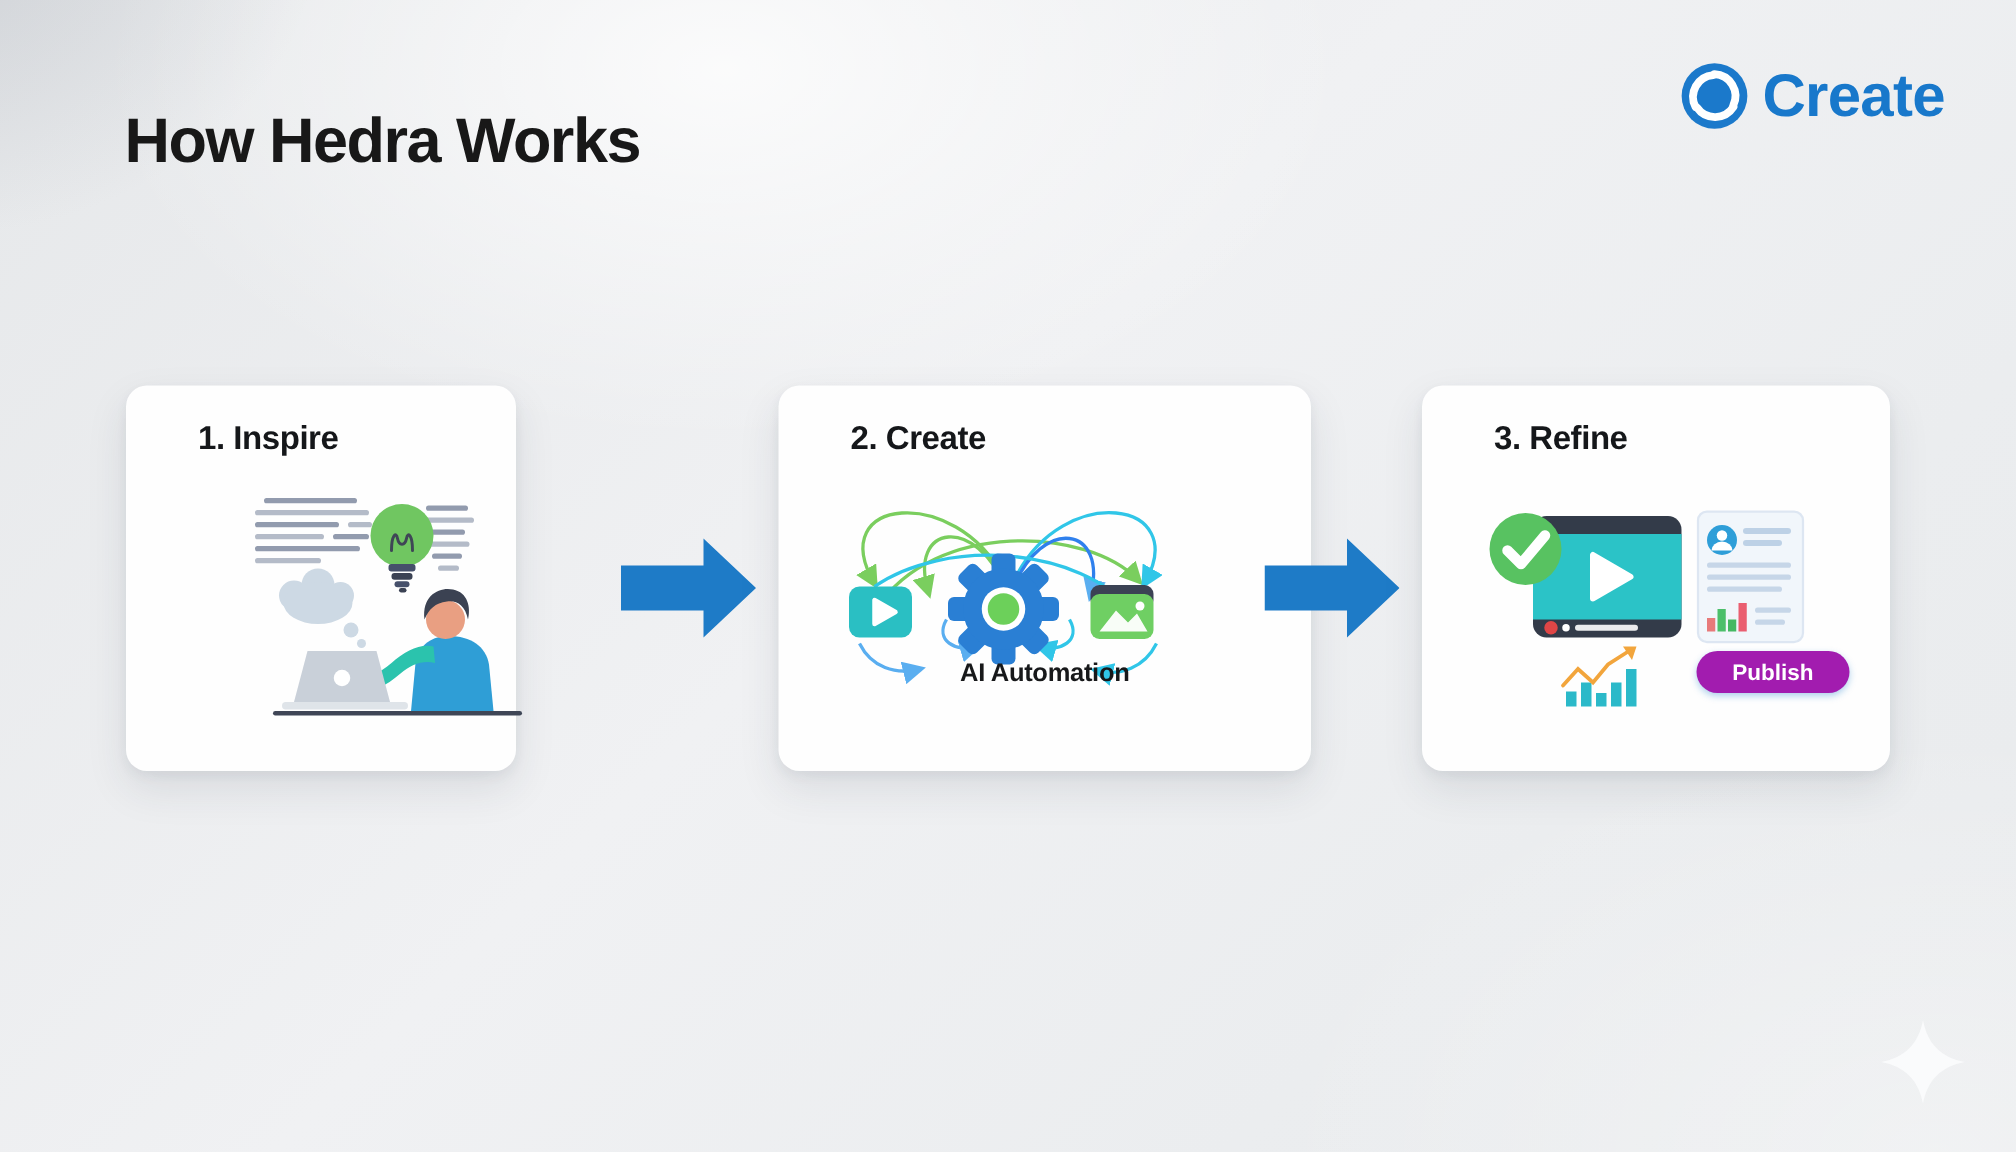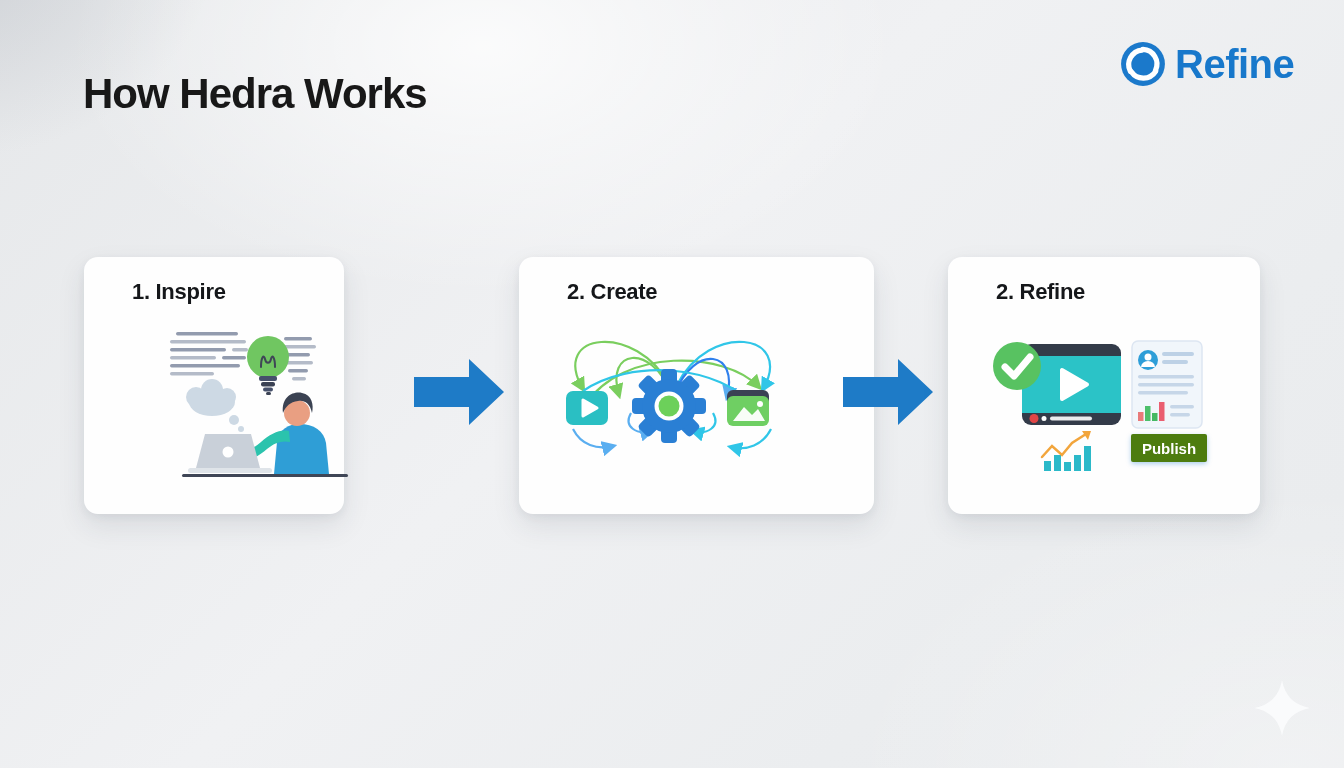--- a/index.html
+++ b/index.html
@@ -50,23 +50,23 @@
     position: absolute; left: 0; top: 60px;
   }
   .caption {
     position: absolute; left: 0; top: 182px; width: 100%;
     text-align: center;
     font-size: 17px; font-weight: 700; letter-spacing: -0.2px;
     color: #17181a;
   }
   .publish-btn {
     position: absolute; left: 183px; top: 177px;
-    width: 76px; height: 28px;
-    background: #4d7c0f;
-    border: none; border-radius: 2px;
+    width: 102px; height: 28px;
+    background: #a21caf;
+    border: none; border-radius: 14px;
     color: #ffffff; font-family: "Liberation Sans", sans-serif;
     font-size: 15px; font-weight: 700;
     display: flex; align-items: center; justify-content: center;
     box-shadow: 0 2px 5px rgba(23,121,204,0.35);
     cursor: pointer;
   }
   .flow-arrow { position: absolute; top: 357px; }
   .flow-arrow-1 { left: 414px; }
   .flow-arrow-2 { left: 843px; }
   .sparkle { position: absolute; left: 1252px; top: 678px; }
@@ -80,21 +80,21 @@
 
   <div class="brand">
     <svg width="48" height="48" viewBox="0 0 46 46">
       <circle cx="23" cy="23" r="21" fill="#1b79cb"></circle>
       <g stroke="#ffffff" stroke-width="5" fill="none" stroke-linecap="round">
         <path d="M 23,9 A 14,14 0 0 1 35,29"></path>
         <path d="M 23,9 A 14,14 0 0 1 35,29" transform="rotate(120 23 23)"></path>
         <path d="M 23,9 A 14,14 0 0 1 35,29" transform="rotate(240 23 23)"></path>
       </g>
     </svg>
-    <span class="brand-name">Refine</span>
+    <span class="brand-name">Create</span>
   </div>
 
   <section class="card card-1">
     <h2 class="card-title">1. Inspire</h2>
     <svg class="illus" width="312" height="190" viewBox="0 0 312 190">
 
       <g>
         <rect x="92" y="15" width="62" height="3.5" rx="1.7" fill="#929bae"></rect>
         <rect x="86" y="23" width="76" height="3.5" rx="1.7" fill="#b4bbc8"></rect>
         <rect x="86" y="31" width="56" height="3.5" rx="1.7" fill="#929bae"></rect>
@@ -202,28 +202,29 @@
         <circle r="10.5" fill="#6cd05a"></circle>
       </g>
 
       <g>
         <rect x="208" y="73" width="42" height="16" rx="6" fill="#3b4254"></rect>
         <rect x="208" y="79" width="42" height="30" rx="6" fill="#6fcf63"></rect>
         <circle cx="241" cy="87" r="3" fill="#ffffff"></circle>
         <polygon points="214,104 225,90 233,98 239,92 246,104" fill="#ffffff" opacity="0.95"></polygon>
       </g>
     </svg>
+    <div class="caption">AI Automation</div>
   </section>
 
   <svg class="flow-arrow flow-arrow-2" width="90" height="70" viewBox="0 0 90 70">
     <polygon points="0,20 55,20 55,2 90,35 55,68 55,50 0,50" fill="#1e7bc7"></polygon>
   </svg>
 
   <section class="card card-3">
-    <h2 class="card-title">2. Refine</h2>
+    <h2 class="card-title">3. Refine</h2>
     <svg class="illus" width="312" height="190" viewBox="0 0 312 190">
 
       <g>
         <rect x="74" y="27" width="99" height="81" rx="9" fill="#333b49"></rect>
         <rect x="74" y="39" width="99" height="57" fill="#2bc3c7"></rect>
         <path d="M 114,53 L 114,82 L 139,67.5 Z" fill="#ffffff" stroke="#ffffff" stroke-width="4" stroke-linejoin="round"></path>
         <circle cx="86" cy="101.5" r="4.5" fill="#e04646"></circle>
         <circle cx="96" cy="101.5" r="2.5" fill="#ffffff"></circle>
         <rect x="102" y="99.5" width="42" height="4" rx="2" fill="#ffffff" opacity="0.9"></rect>
       </g>

